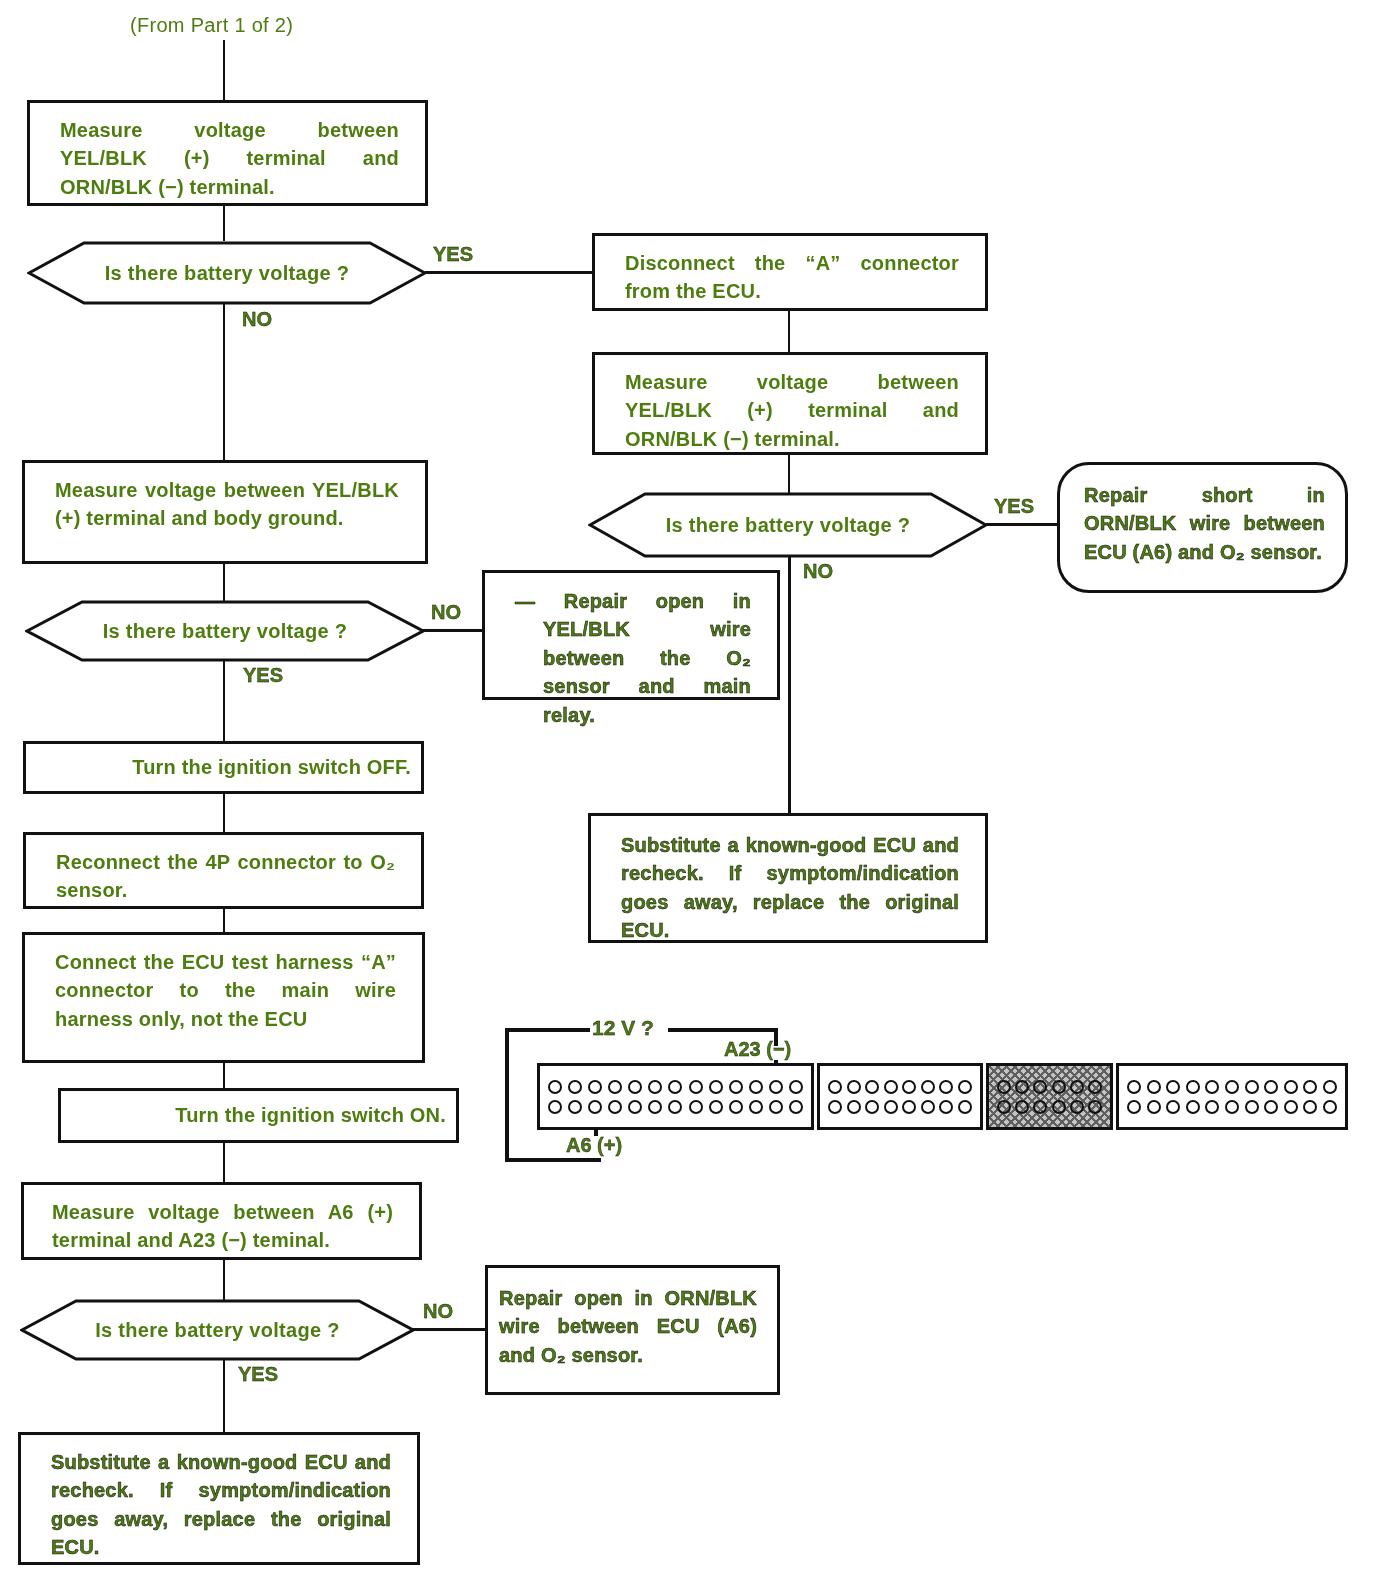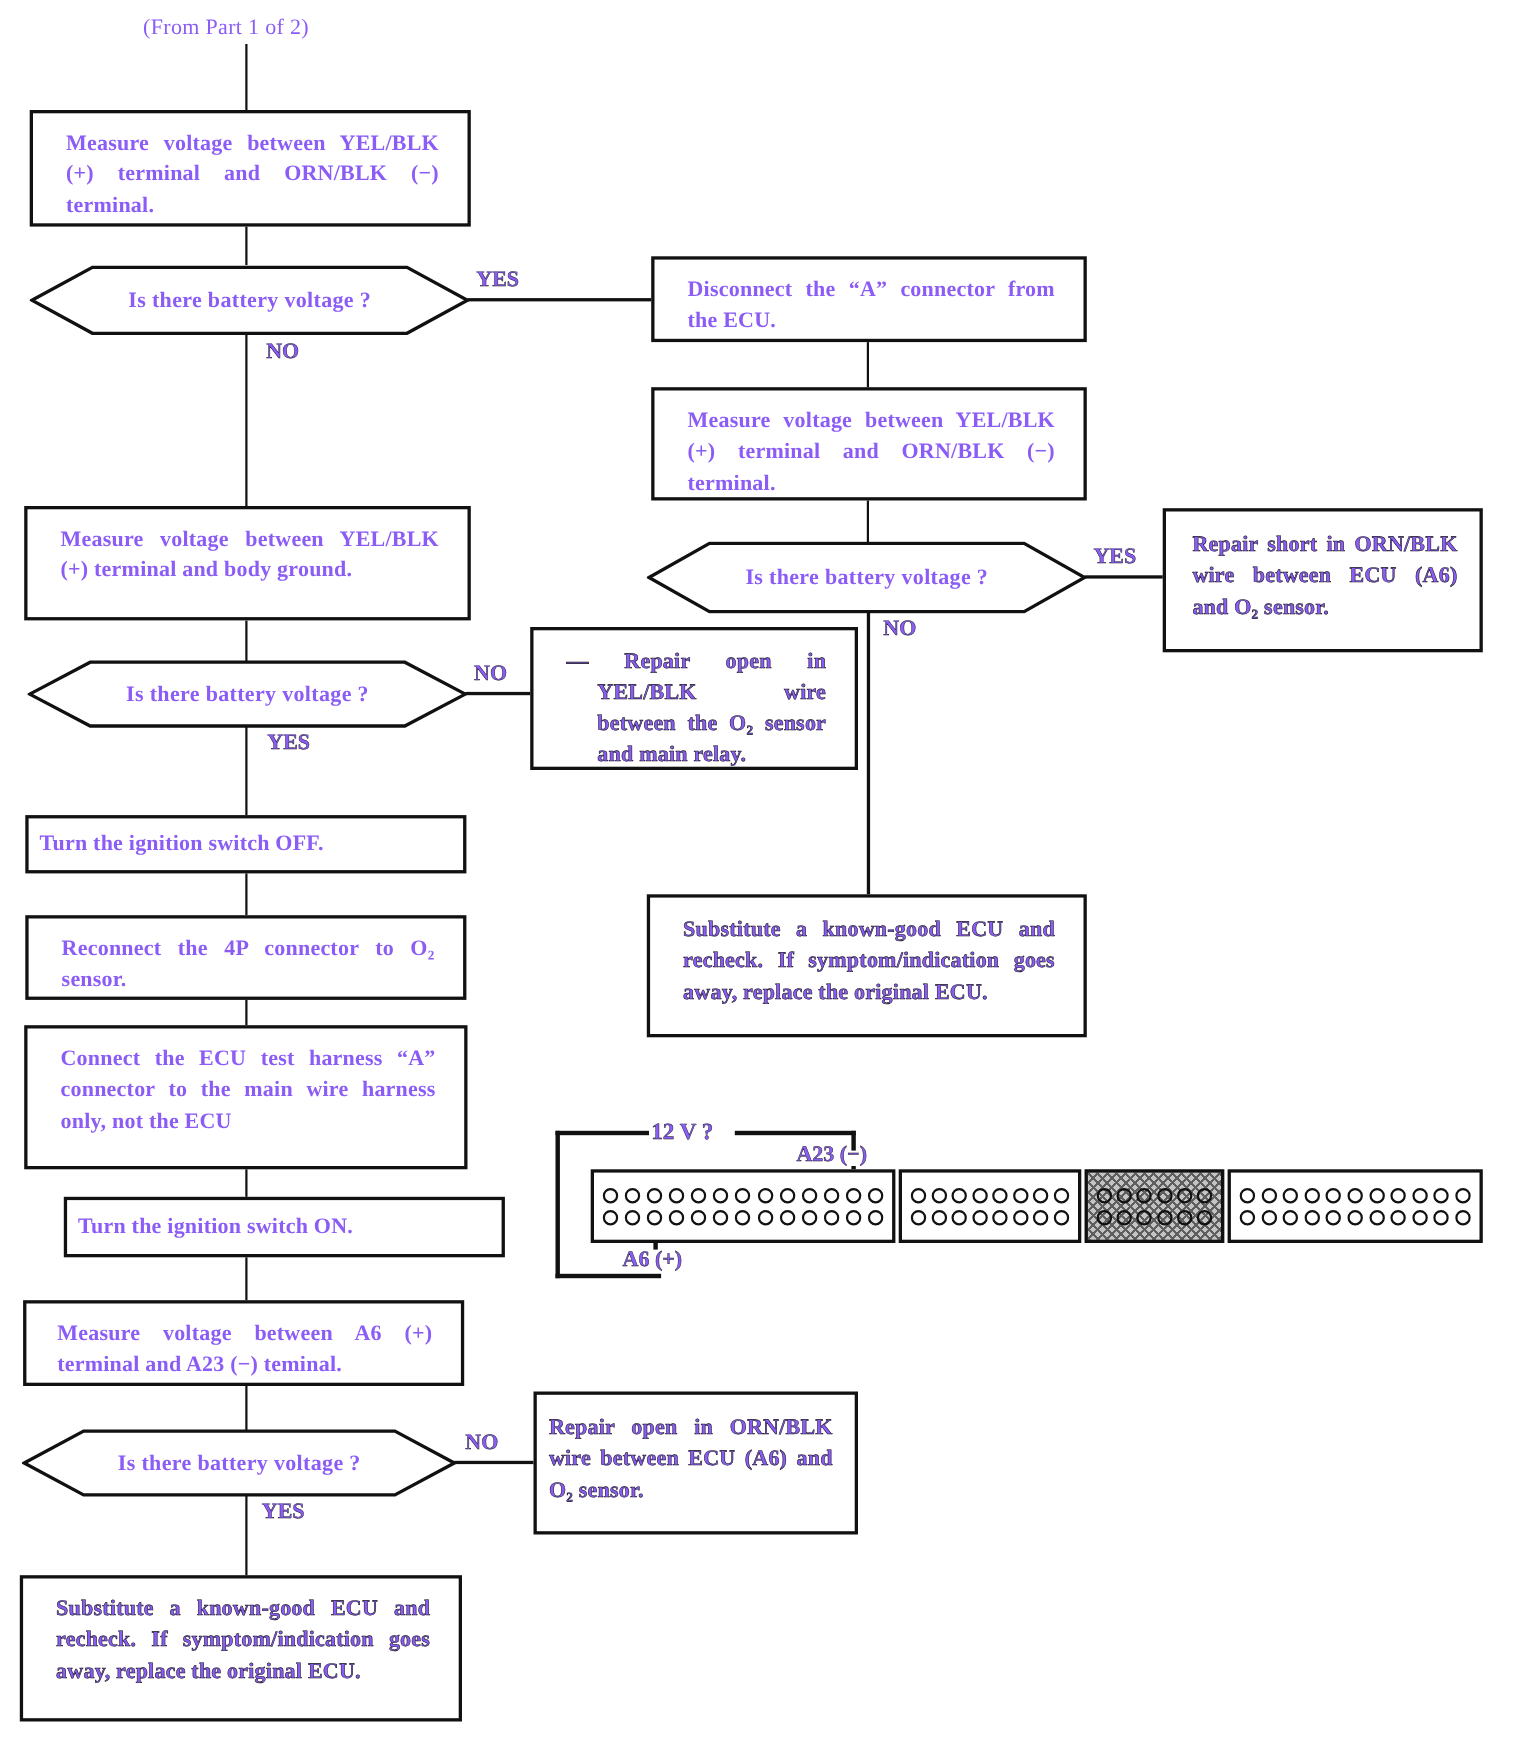--- a/index.html
+++ b/index.html
@@ -1,25 +1,25 @@
 <!DOCTYPE html>
 <html><head>
 <meta charset="utf-8">
 <style>
   html,body{margin:0;padding:0;background:#fff;}
   #canvas{
     position:relative;width:1392px;height:1580px;background:#ffffff;
-    font-family:Liberation Serif, serif;color:#8b5cf6;overflow:hidden;
+    font-family:Liberation Sans, sans-serif;color:#4d7c0f;overflow:hidden;
   }
   .node{
     position:absolute;box-sizing:border-box;border:3px solid #111;background:#fff;
     font-size:20px;line-height:1.42;font-weight:600;letter-spacing:.2px;
     padding:13px 26px 10px 30px;text-align:justify;
   }
-  .node.center{display:flex;align-items:center;justify-content:flex-start;text-align:center;padding:6px 10px;}
+  .node.center{display:flex;align-items:center;justify-content:flex-end;text-align:center;padding:6px 10px;}
   .node.bold{font-weight:700;-webkit-text-stroke:.5px #111;}
   .node.hang{padding-left:58px;text-indent:-28px;}
   .hex{position:absolute;}
   .hex svg{position:absolute;left:0;top:0;width:100%;height:100%;}
   .hex .hex-text{
     position:absolute;left:0;top:0;width:100%;height:100%;
     display:flex;align-items:center;justify-content:center;
     font-size:20px;font-weight:600;letter-spacing:.3px;
   }
   .line{position:absolute;background:#111;}
@@ -138,21 +138,21 @@
 
   <div class="hex" style="left:588px;top:492px;width:400px;height:66px;">
     <svg viewBox="0 0 400 66" preserveAspectRatio="none">
       <polygon points="2,33 57,2 343,2 398,33 343,64 57,64" fill="#fff" stroke="#111" stroke-width="3"></polygon>
     </svg>
     <div class="hex-text">Is there battery voltage ?</div>
   </div>
   <div class="lbl" style="left:994px;top:495px;">YES</div>
   <div class="lbl" style="left:803px;top:560px;">NO</div>
 
-  <div class="node bold" style="left:1057px;top:462px;width:291px;height:131px;padding:16px 20px 10px 24px;">
+  <div class="node bold" style="left:1057px;top:462px;width:291px;height:131px;padding:16px 20px 10px 24px;border-radius:32px;">
     <span>Repair short in ORN/BLK wire between ECU (A6) and O₂ sensor.</span>
   </div>
 
   <div class="node bold hang" style="left:482px;top:570px;width:298px;height:130px;padding-top:14px;">
     <span>— Repair open in YEL/BLK wire between the O₂ sensor and main relay.</span>
   </div>
 
   <div class="node bold" style="left:588px;top:813px;width:400px;height:130px;padding-top:15px;">
     <span>Substitute a known-good ECU and recheck. If symptom/indication goes away, replace the original ECU.</span>
   </div>

